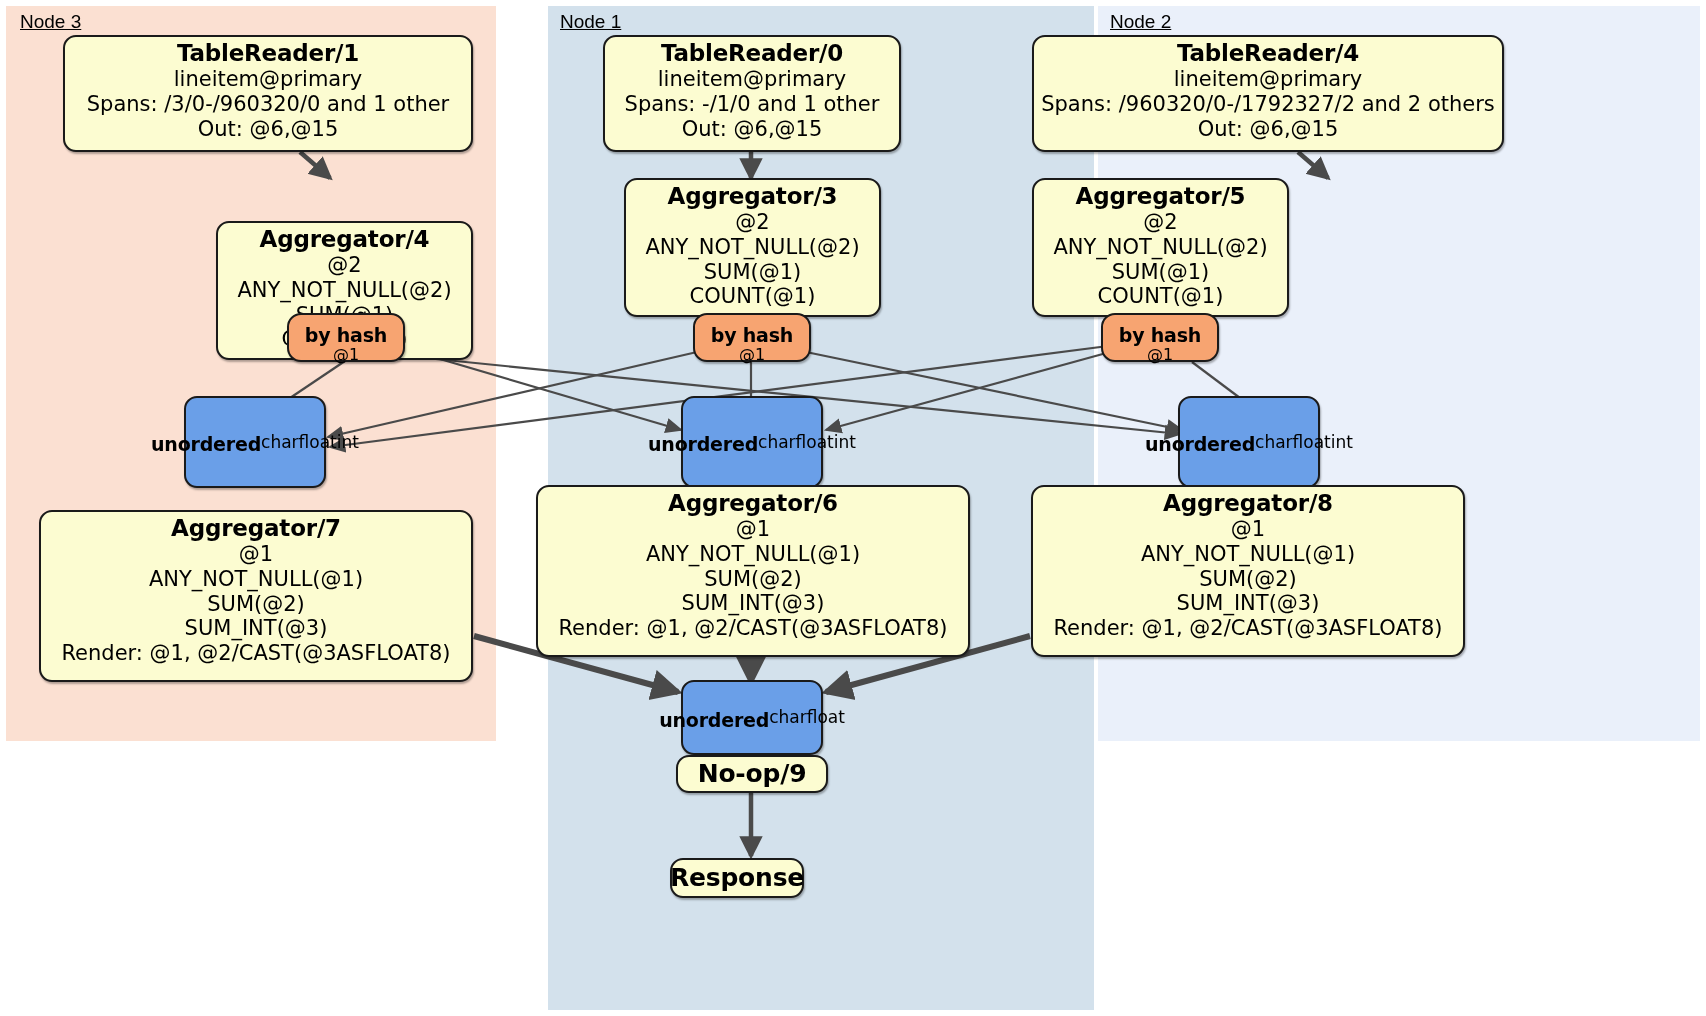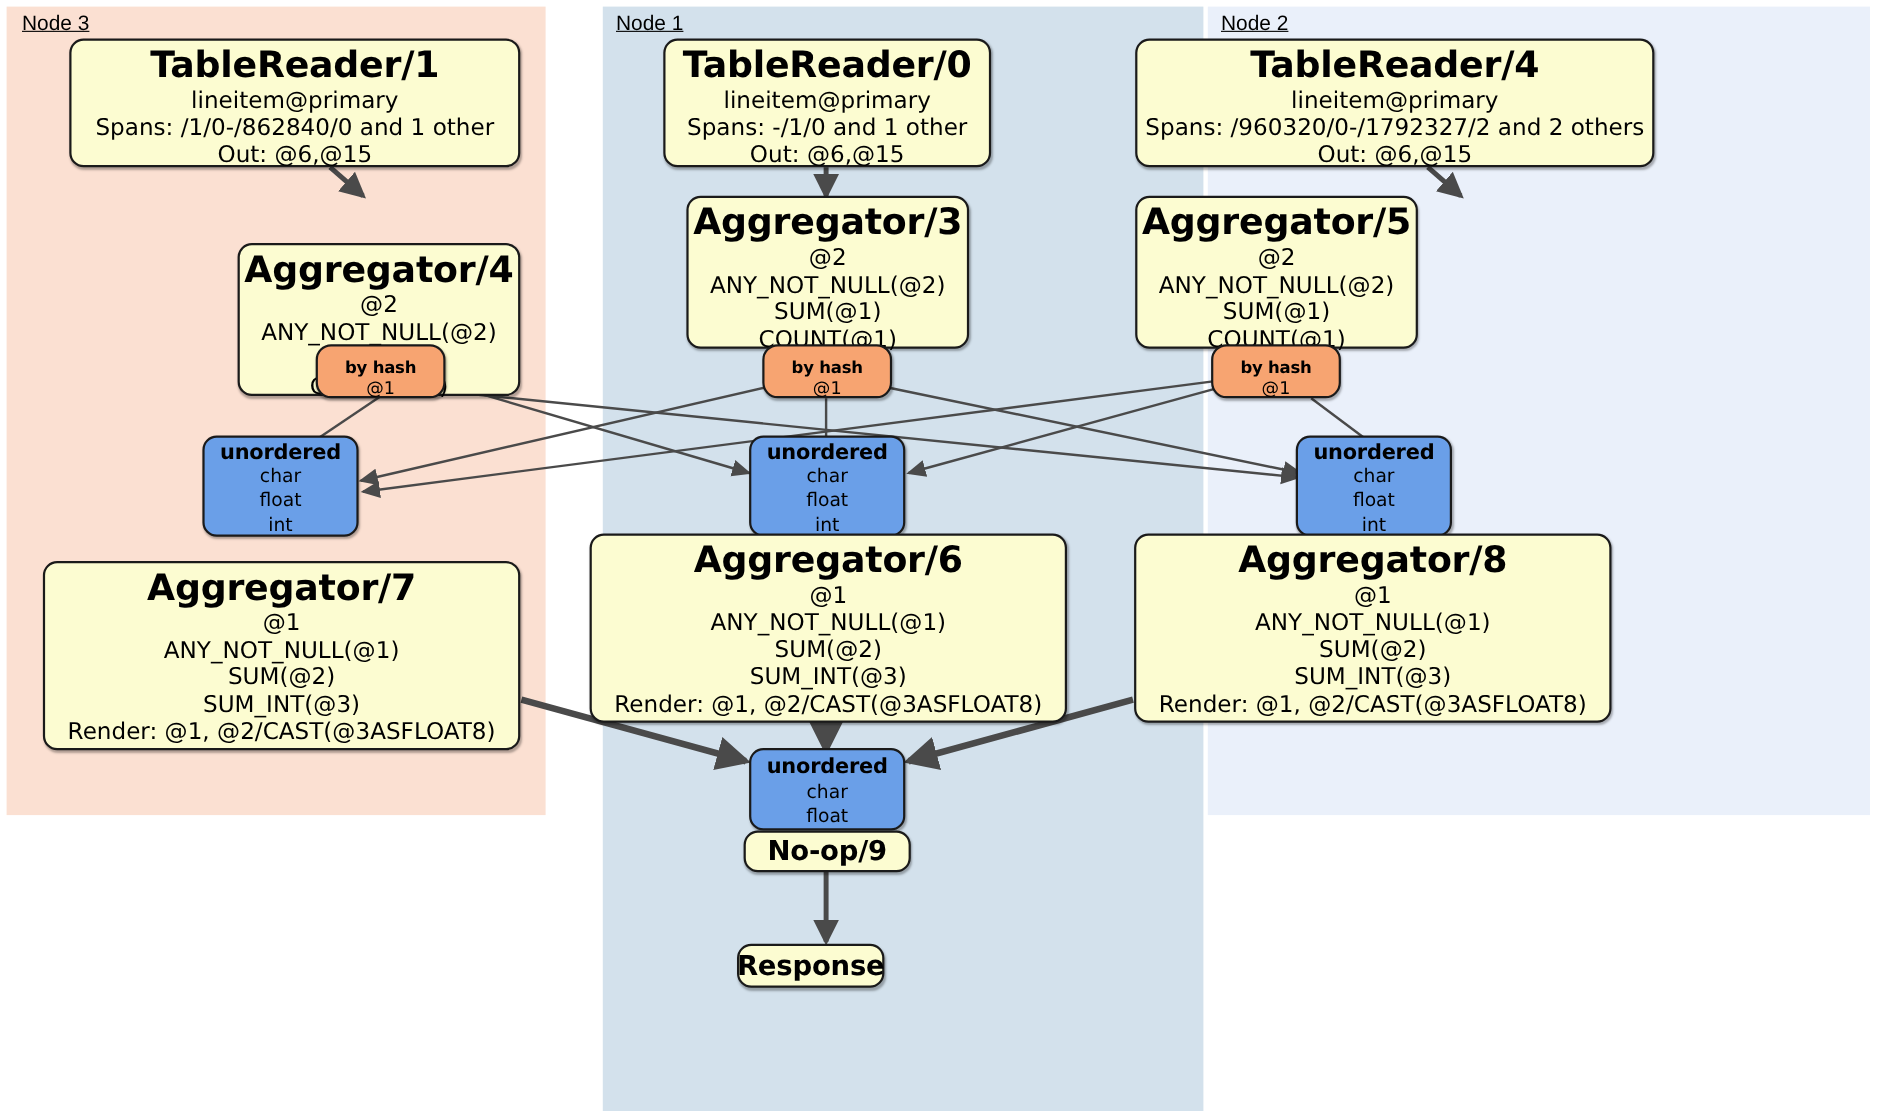--- a/index.html
+++ b/index.html
@@ -62,40 +62,40 @@
     border-radius: 14px;
   }
   .box.router-sync {
     background: #6a9fe8;
     box-shadow: 1px 2px 2px rgba(0,0,0,0.30);
     border-radius: 13px;
   }
 
   .box-title {
     font-weight: bold;
-    font-size: 33px;
+    font-size: 23px;
     letter-spacing: -0.2px;
     padding-top: 3px;
   }
   .box-line {
     font-size: 21px;
     font-weight: normal;
   }
 
   
-  .router-hash .box-title { font-size: 15px; padding-top: 14px; }
+  .router-hash .box-title { font-size: 19px; padding-top: 14px; }
   .router-hash .box-line  { font-size: 16px; }
   .router-sync .box-title { font-size: 19px; padding-top: 5px; }
   .router-sync .box-line  { font-size: 17px; line-height: 1.32; }
 
   .box.noop .box-title { font-size: 25px; padding-top: 0; }
   .box.response .box-title { font-size: 25px; padding-top: 0; }
 
   .noop, .response { display: flex; align-items: center; justify-content: center; }
-  .router-sync { display: flex; flex-direction: column; align-items: center; justify-content: center; }
+  .router-sync { display: flex; flex-direction: row; align-items: center; justify-content: center; }
   .router-hash { display: flex; flex-direction: column; align-items: center; justify-content: center; }
 </style>
 </head>
 <body>
 
 <div id="stage">
 
   <div class="node-panel" style="left:6px; top:6px; width:490px; height:735px; background:#fbe0d2;"></div>
   <div class="node-panel" style="left:548px; top:6px; width:546px; height:1004px; background:#d3e1ec;"></div>
   <div class="node-panel" style="left:1098px; top:6px; width:602px; height:735px; background:#eaf0fa;"></div>
@@ -133,21 +133,21 @@
     <path class="edge-thick" d="M474,636 L678,692" marker-end="url(#ah-thick)"></path>
     <path class="edge-thick" d="M751,654 L751,682" marker-end="url(#ah-thick)"></path>
     <path class="edge-thick" d="M1030,636 L826,692" marker-end="url(#ah-thick)"></path>
 
     <path class="edge-med" d="M751,790 L751,856" marker-end="url(#ah-thick)"></path>
   </svg>
 
   <div class="box proc" style="left:63px; top:35px; width:410px; height:117px;">
     <div class="box-title">TableReader/1</div>
     <div class="box-line">lineitem@primary</div>
-    <div class="box-line">Spans: /1/0-/862840/0 and 1 other</div>
+    <div class="box-line">Spans: /3/0-/960320/0 and 1 other</div>
     <div class="box-line">Out: @6,@15</div>
   </div>
 
   <div class="box proc" style="left:603px; top:35px; width:298px; height:117px;">
     <div class="box-title">TableReader/0</div>
     <div class="box-line">lineitem@primary</div>
     <div class="box-line">Spans: -/1/0 and 1 other</div>
     <div class="box-line">Out: @6,@15</div>
   </div>
 

